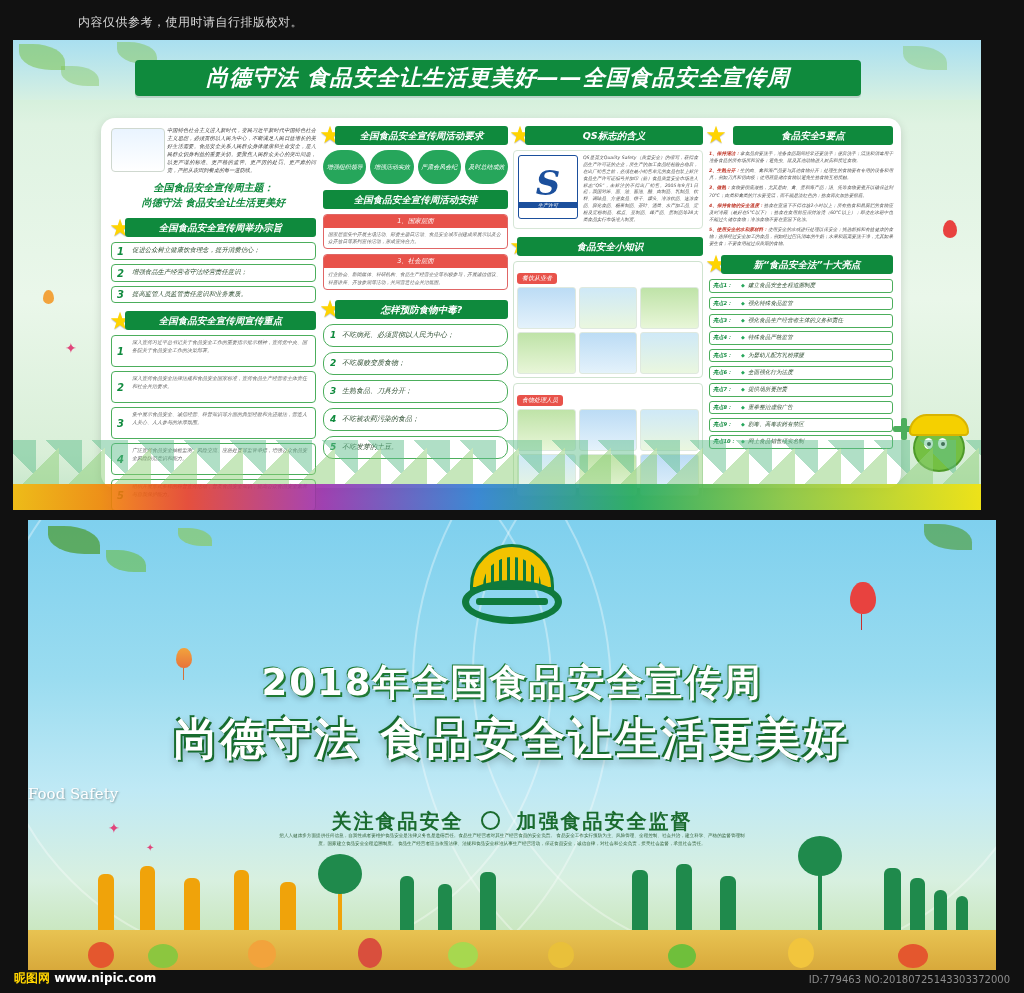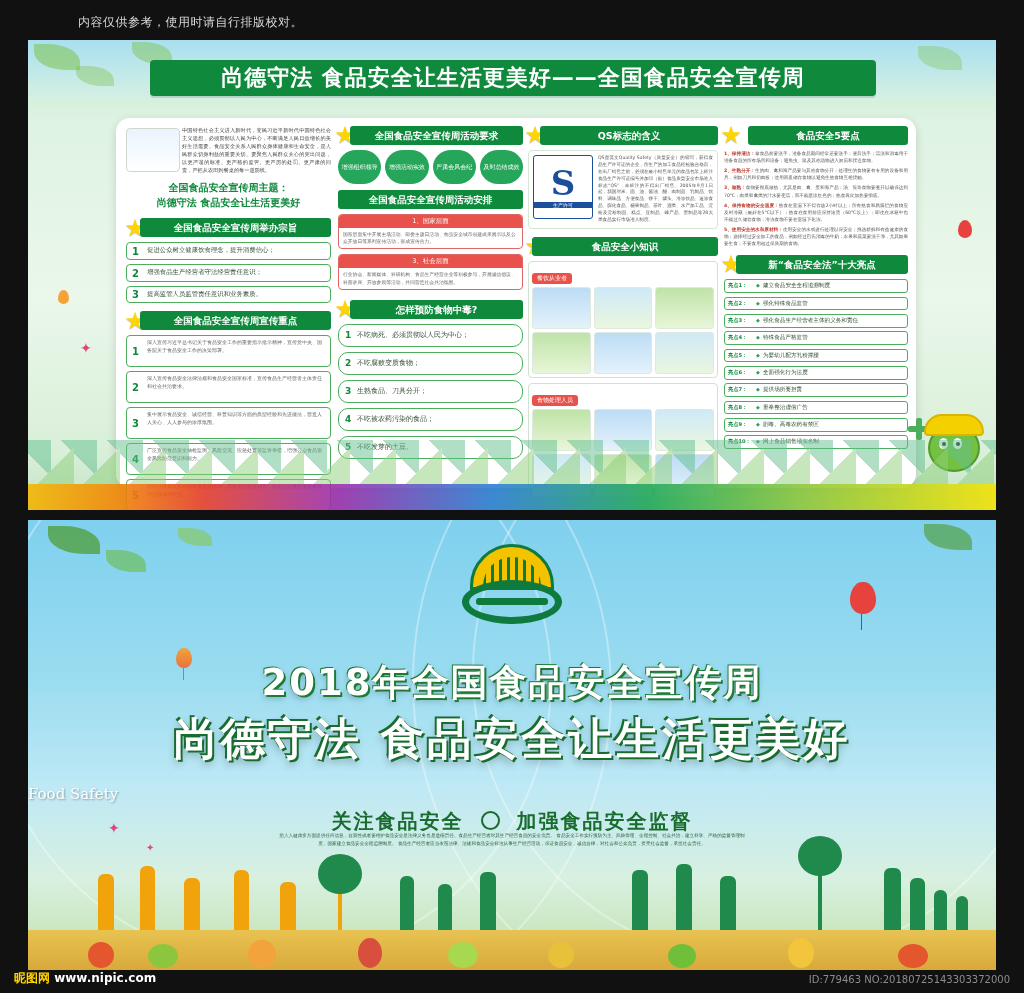--- a/index.html
+++ b/index.html
@@ -3,23 +3,23 @@
 <meta charset="utf-8">
 <style>
   html,body{margin:0;padding:0;background:#1a1a1a;}
   body{width:1024px;height:993px;font-family:"DejaVu Sans","Liberation Sans",sans-serif;overflow:hidden;}
   .page{position:relative;width:1024px;height:993px;background:#111;}
 
   
   .disclaimer{position:absolute;left:78px;top:14px;font-size:12px;color:#d8d8d8;letter-spacing:.5px;}
 
   
-  .poster1{position:absolute;left:28px;top:40px;width:968px;height:470px;
+  .poster1{position:absolute;left:13px;top:40px;width:968px;height:470px;
     background:linear-gradient(180deg,#bfe9cf 0%,#dff3e2 18%,#eaf7ea 55%,#d9efd8 88%,#bfe3c6 100%);
-    overflow:hidden;}
+    overflow:hidden;font-style:italic;}
   .p1-leaf{position:absolute;border-radius:0 70% 0 70%;background:#7cc24a;opacity:.55;}
   .p1-sky{position:absolute;left:0;top:0;width:968px;height:60px;background:linear-gradient(180deg,#a9dff0,#d6f0e2);}
   .title-bar{position:absolute;left:122px;top:20px;width:726px;height:36px;background:#0f8a3d;border-radius:4px;
     box-shadow:0 2px 0 rgba(0,0,0,.12);}
   .title-bar .t{color:#fff;font-size:22px;font-weight:bold;line-height:36px;text-align:center;letter-spacing:1px;white-space:nowrap;}
   .white-board{position:absolute;left:88px;top:78px;width:800px;height:370px;background:#fff;border-radius:14px;
     box-shadow:0 3px 10px rgba(0,0,0,.15);}
   .rainbow{position:absolute;left:0;bottom:0;width:968px;height:26px;
     background:linear-gradient(90deg,#f2b705,#f28705,#e23d28 18%,#9b2fae 32%,#2d7fd4 48%,#21a85b 64%,#8cc63f 80%,#f2e205 100%);
     opacity:.9;}

